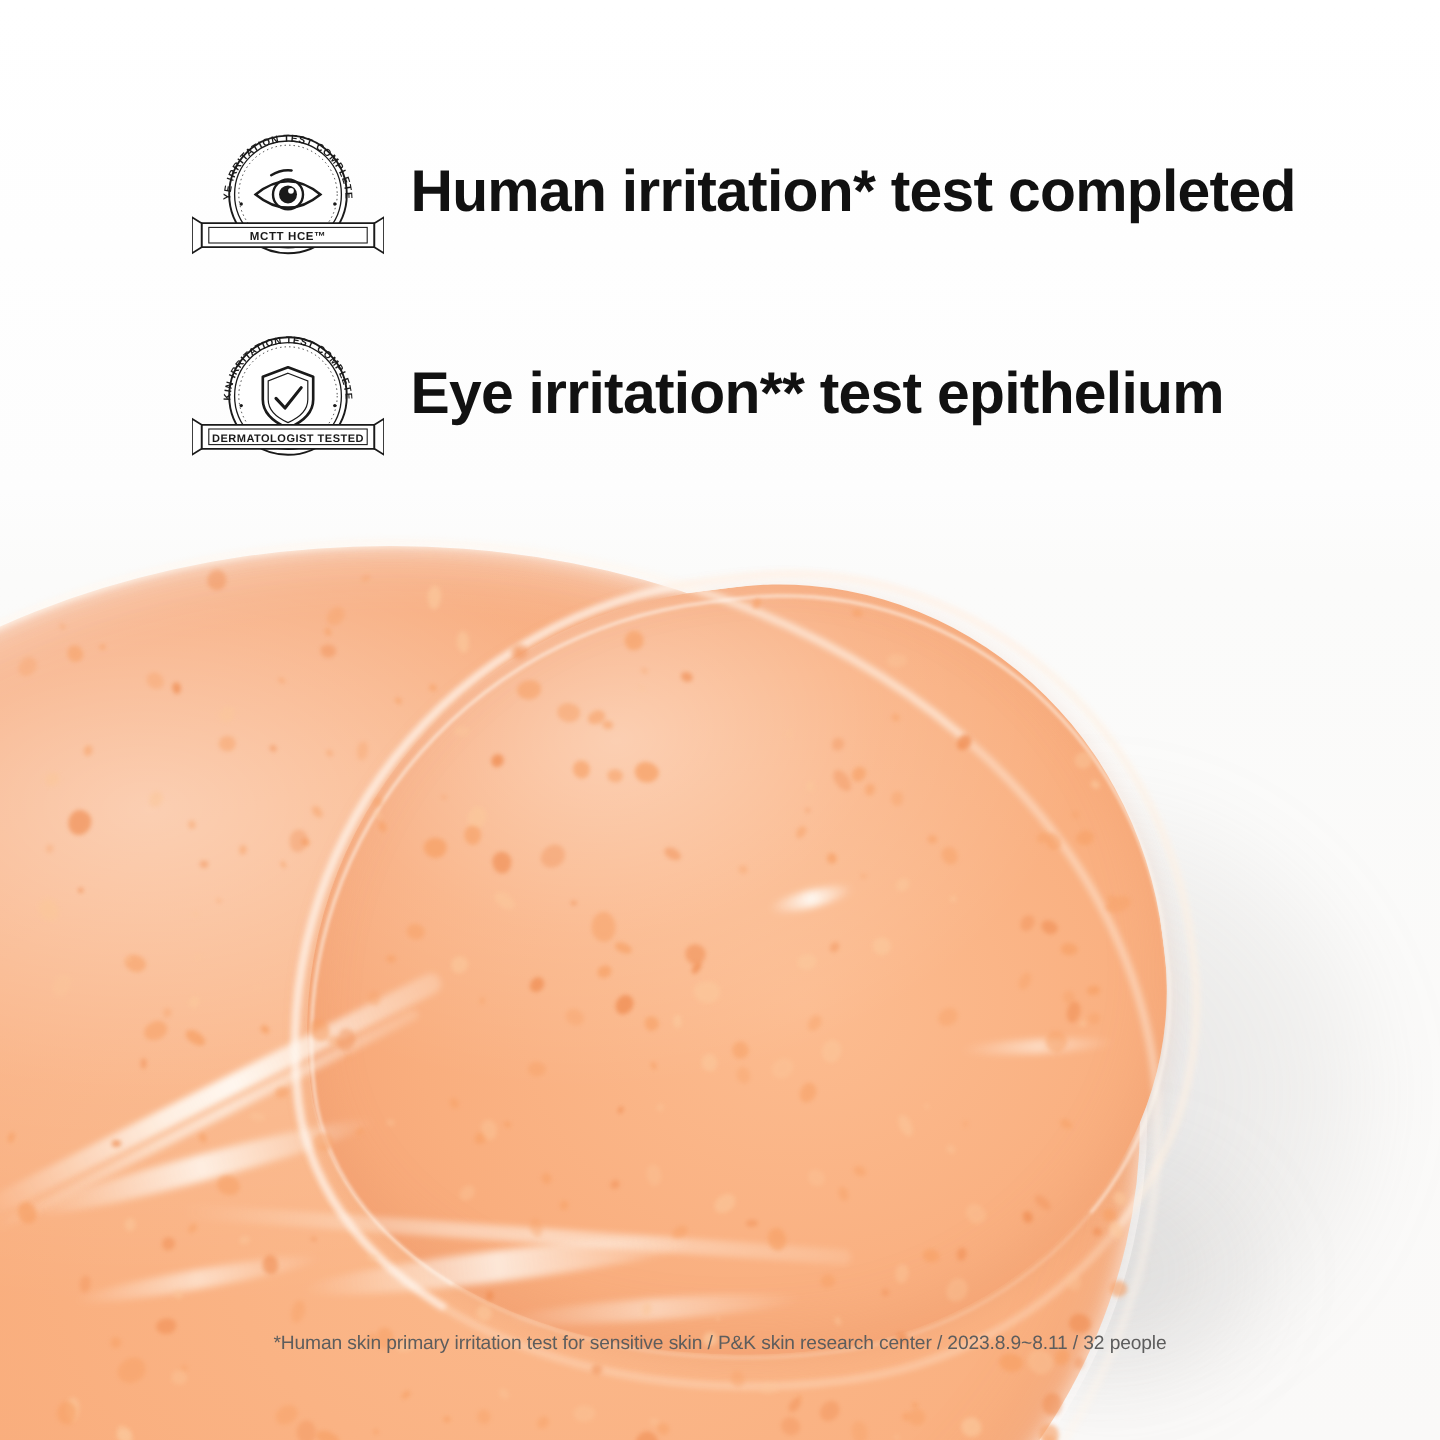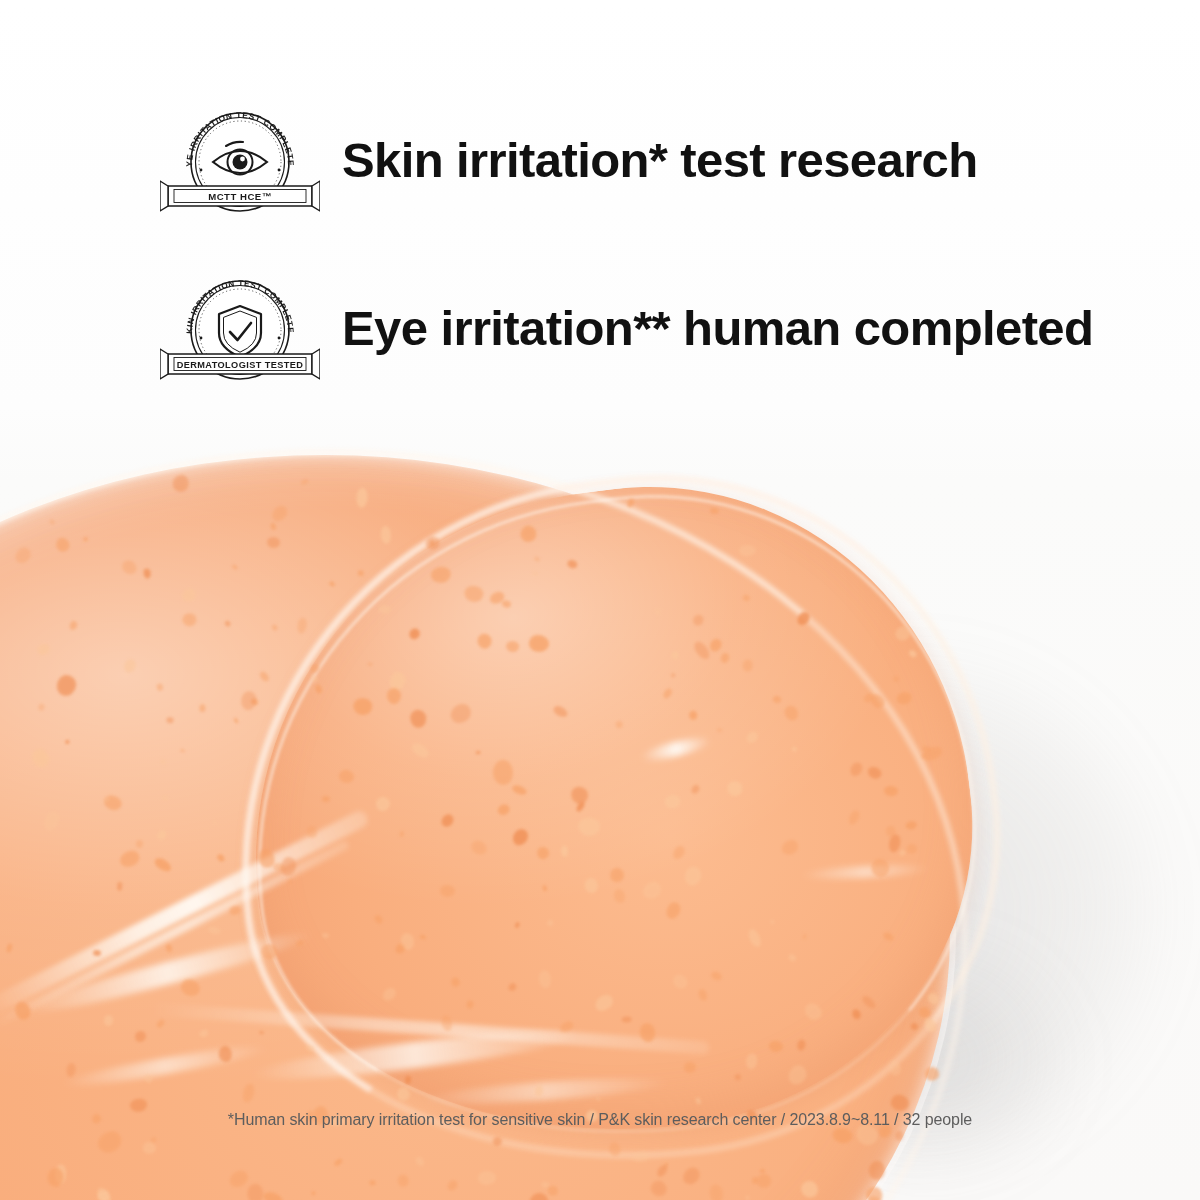--- a/index.html
+++ b/index.html
@@ -509,21 +509,21 @@
         <path d="M 66 46 Q 74 41 83 42" fill="none" stroke="#1a1a1a" stroke-width="2.1" stroke-linecap="round"></path>
         <circle cx="80" cy="62" r="12.5" fill="none" stroke="#1a1a1a" stroke-width="2"></circle>
         <circle cx="80" cy="62" r="7.5" fill="#1a1a1a"></circle>
         <circle cx="82.5" cy="59" r="2.4" fill="#ffffff"></circle>
         <path d="M 8 86 L 152 86 L 152 106 L 8 106 Z" fill="#ffffff" stroke="#1a1a1a" stroke-width="1.5"></path>
         <path d="M 8 86 L 0 81 L 0 111 L 8 106 Z" fill="#ffffff" stroke="#1a1a1a" stroke-width="1.4"></path>
         <path d="M 152 86 L 160 81 L 160 111 L 152 106 Z" fill="#ffffff" stroke="#1a1a1a" stroke-width="1.4"></path>
         <rect x="14" y="89.5" width="132" height="13" fill="none" stroke="#1a1a1a" stroke-width="0.9"></rect>
         <text x="80" y="100" text-anchor="middle" font-family="'Liberation Sans', sans-serif" font-size="9.6" font-weight="bold" fill="#1a1a1a" letter-spacing="0.5">MCTT HCE™</text>
       </svg>
-      <div class="headline">Skin irritation* test research</div>
+      <div class="headline">Human irritation* test completed</div>
     </div>
 
     <div class="badge-row r2">
       <svg class="seal" viewBox="0 0 160 120">
         <defs>
           <path id="arcTop2" d="M 32 66 A 48 48 0 0 1 128 66"></path>
         </defs>
         <circle cx="80" cy="62" r="49" fill="#ffffff" stroke="#1a1a1a" stroke-width="1.6"></circle>
         <circle cx="80" cy="62" r="44.5" fill="none" stroke="#1a1a1a" stroke-width="1.1"></circle>
         <circle cx="80" cy="62" r="41" fill="none" stroke="#1a1a1a" stroke-width="0.7" stroke-dasharray="1.2 2.6"></circle>
@@ -534,21 +534,21 @@
         <circle cx="119" cy="70" r="1.4" fill="#1a1a1a"></circle>
         <path d="M 80 38 L 101 46 L 101 65 Q 101 80 80 89 Q 59 80 59 65 L 59 46 Z" fill="none" stroke="#1a1a1a" stroke-width="2.2" stroke-linejoin="round"></path>
         <path d="M 80 43 L 96.5 49.4 L 96.5 65 Q 96.5 77 80 84.2 Q 63.5 77 63.5 65 L 63.5 49.4 Z" fill="none" stroke="#1a1a1a" stroke-width="1"></path>
         <path d="M 70 64 L 77.5 72 L 91 55" fill="none" stroke="#1a1a1a" stroke-width="2.6" stroke-linecap="round" stroke-linejoin="round"></path>
         <path d="M 8 86 L 152 86 L 152 106 L 8 106 Z" fill="#ffffff" stroke="#1a1a1a" stroke-width="1.5"></path>
         <path d="M 8 86 L 0 81 L 0 111 L 8 106 Z" fill="#ffffff" stroke="#1a1a1a" stroke-width="1.4"></path>
         <path d="M 152 86 L 160 81 L 160 111 L 152 106 Z" fill="#ffffff" stroke="#1a1a1a" stroke-width="1.4"></path>
         <rect x="14" y="89.5" width="132" height="13" fill="none" stroke="#1a1a1a" stroke-width="0.9"></rect>
         <text x="80" y="100" text-anchor="middle" font-family="'Liberation Sans', sans-serif" font-size="9.2" font-weight="bold" fill="#1a1a1a" letter-spacing="0.4">DERMATOLOGIST TESTED</text>
       </svg>
-      <div class="headline">Eye irritation** human completed</div>
+      <div class="headline">Eye irritation** test epithelium</div>
     </div>
 
   </div>
 
   <div class="footnotes">
     <div class="footnote">*Human skin primary irritation test for sensitive skin / P&amp;K skin research center / 2023.8.9~8.11 / 32 people</div>
   </div>
 
 </div>
 

